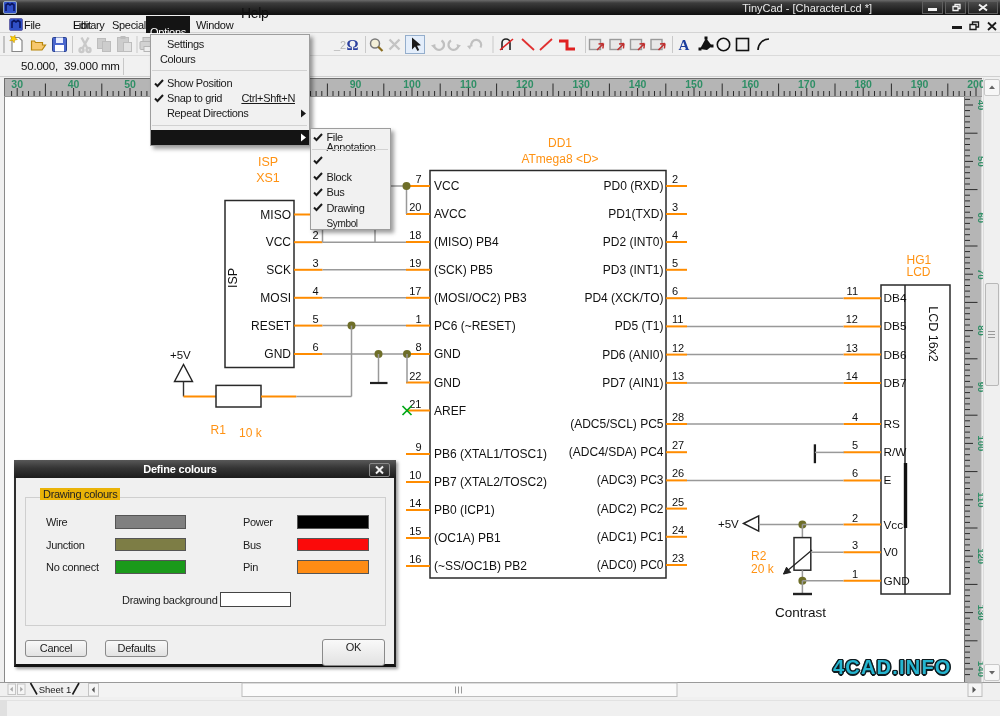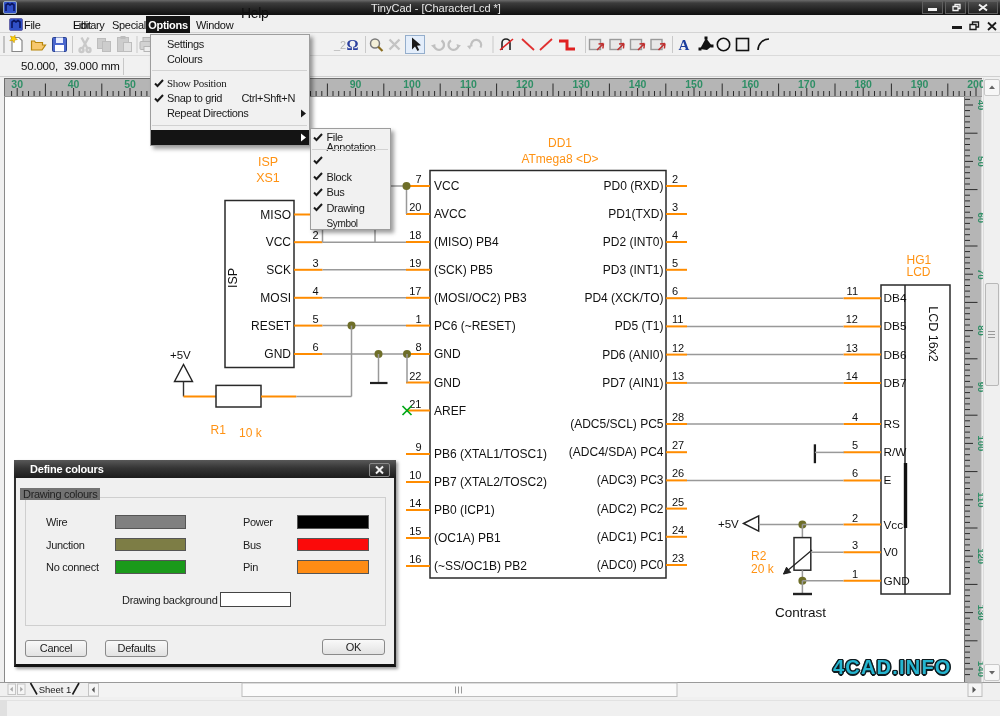--- a/index.html
+++ b/index.html
@@ -558,21 +558,21 @@
     <rect x="968" y="1" width="14" height="13.5" fill="#f5f5f5" stroke="#bdbdbd"></rect>
     <path d="M972.5 4.5 L976 7.7 L972.5 11 Z" fill="#555"></path>
   </svg>
 <div class="abs" style="left:0;top:700px;width:1000px;height:16px;background:#f0f0f0;border-top:1px solid #e2e2e2;z-index:6;"></div>
 <div class="abs" style="left:0;top:700px;width:7px;height:16px;background:#e0e0e0;z-index:7;"></div>
 <div class="abs" style="left:0;top:0;width:1000px;height:15px;background:linear-gradient(#6b6b6b,#3c3c3c 20%,#252525 60%,#101010);z-index:10;"></div>
 <svg class="abs" style="left:3px;top:1px;z-index:11;" width="14" height="13">
     <rect x="0.5" y="0.5" width="13" height="12" rx="1.5" fill="#3050c8" stroke="#9ab"></rect>
     <path d="M3 10 L3 4 L5 2.5 L7 4 L9 2.5 L11 4 L11 10" stroke="#0a1560" stroke-width="1.6" fill="none"></path>
   </svg>
-<div class="abs" style="left:0;top:1.5px;width:872px;text-align:center;font-size:11px;color:#eaeaea;z-index:11;">TinyCad - [CharacterLcd *]</div>
+<div class="abs" style="left:0;top:1.5px;width:872px;text-align:right;font-size:11px;color:#eaeaea;z-index:11;">TinyCad - [CharacterLcd *]</div>
 <div class="abs" style="left:922px;top:1px;width:21px;height:13px;border:1px solid #5f5f5f;background:linear-gradient(#4a4a4a,#222);z-index:11;"></div>
 <div class="abs" style="left:928px;top:8px;width:9px;height:2.5px;background:#f2f2f2;z-index:12;"></div>
 <div class="abs" style="left:945px;top:1px;width:21px;height:13px;border:1px solid #5f5f5f;background:linear-gradient(#4a4a4a,#222);z-index:11;"></div>
 <svg class="abs" style="left:945px;top:1px;z-index:12;" width="21" height="13">
     <path d="M8 5.5 h5 v4 h-5 Z M10 5.5 v-2 h5 v4 h-2" stroke="#f2f2f2" stroke-width="1.3" fill="none"></path>
   </svg>
 <div class="abs" style="left:968px;top:1px;width:30px;height:13px;border:1px solid #5f5f5f;background:linear-gradient(#4a4a4a,#222);z-index:11;"></div>
 <svg class="abs" style="left:968px;top:1px;z-index:12;" width="30" height="13">
     <path d="M11 3.5 L19 9.5 M19 3.5 L11 9.5" stroke="#f2f2f2" stroke-width="2"></path>
   </svg>
@@ -581,21 +581,21 @@
     <rect x="0.5" y="0.5" width="13" height="12" rx="1.5" fill="#3050c8" stroke="#66a"></rect>
     <path d="M3 10 L3 4 L5 2.5 L7 4 L9 2.5 L11 4 L11 10" stroke="#0a1560" stroke-width="1.6" fill="none"></path>
   </svg>
 <div class="abs" style="left:24px;top:17px;height:16px;line-height:16px;font-size:11px;letter-spacing:-0.3px;color:#111;z-index:11;">File</div>
 <div class="abs" style="left:47px;top:17px;height:16px;line-height:16px;font-size:11px;letter-spacing:-0.3px;color:#111;z-index:11;margin-left:26px;">Edit</div>
 <div class="abs" style="left:73px;top:17px;height:16px;line-height:16px;font-size:11px;letter-spacing:-0.3px;color:#111;z-index:11;">Library</div>
 <div class="abs" style="left:112px;top:17px;height:16px;line-height:16px;font-size:11px;letter-spacing:-0.3px;color:#111;z-index:11;">Special</div>
 <div class="abs" style="left:196px;top:17px;height:16px;line-height:16px;font-size:11px;letter-spacing:-0.3px;color:#111;z-index:11;">Window</div>
 <div class="abs" style="left:241px;top:5px;height:16px;line-height:16px;font-size:14px;letter-spacing:-0.3px;color:#111;z-index:11;">Help</div>
 <div class="abs" style="left:146px;top:16px;width:44px;height:17px;background:#141414;z-index:11;"></div>
-<div class="abs" style="left:146px;top:17px;width:44px;text-align:center;height:16px;line-height:16px;font-size:11px;letter-spacing:-0.3px;color:#fff;z-index:12;font-weight:bold;">Options</div>
+<div class="abs" style="left:146px;top:24px;width:44px;text-align:center;height:16px;line-height:16px;font-size:11px;letter-spacing:-0.3px;color:#fff;z-index:12;">Options</div>
 <div class="abs" style="left:952px;top:26px;width:10px;height:2.5px;background:#1a1a1a;z-index:11;"></div>
 <svg class="abs" style="left:968px;top:20px;z-index:11;" width="14" height="12">
     <path d="M2 4.5 h6 v5 h-6 Z M4.5 4.5 v-2.5 h6 v5 h-2.5" stroke="#1a1a1a" stroke-width="1.4" fill="none"></path>
   </svg>
 <svg class="abs" style="left:985px;top:20px;z-index:11;" width="14" height="12">
     <path d="M3 2.5 L11 10 M11 2.5 L3 10" stroke="#1a1a1a" stroke-width="1.8"></path>
   </svg>
 <div class="abs" style="left:0;top:33px;width:1000px;height:23px;background:#f1f1f1;border-bottom:1px solid #dadada;z-index:10;"></div>
 <svg class="abs" style="left:0;top:33px;z-index:11;" width="1000" height="23" viewBox="0 0 1000 23">
     <line x1="4" y1="3" x2="4" y2="20" stroke="#c3c3c3" stroke-width="2"></line>
@@ -683,31 +683,31 @@
     <rect x="710.5" y="11.5" width="3" height="3" fill="#111"></rect>
     <circle cx="723.5" cy="11.5" r="6.2" stroke="#111" stroke-width="1.6" fill="none"></circle>
     <rect x="736.5" y="5.5" width="12" height="12" stroke="#111" stroke-width="1.6" fill="none"></rect>
     <path d="M758 17 a11 11 0 0 1 11 -11" stroke="#111" stroke-width="1.6" fill="none"></path>
   </svg>
 <div class="abs" style="left:0;top:56px;width:1000px;height:21px;background:#f1f1f1;border-bottom:1px solid #cfcfcf;z-index:10;"></div>
 <div class="abs" style="left:21px;top:60px;font-size:11.5px;letter-spacing:-0.2px;color:#111;z-index:11;">50.000,&nbsp; 39.000 mm</div>
 <div class="abs" style="left:123px;top:58px;width:1px;height:17px;background:#c8c8c8;z-index:11;"></div>
 <div class="abs" style="left:149.5px;top:34px;width:160px;height:111.5px;background:#f1f1f1;border:1px solid #9d9d9d;box-shadow:3px 3px 4px rgba(0,0,0,0.38);z-index:40;"></div>
 <div class="abs" style="left:167px;top:37.5px;font-size:11px;letter-spacing:-0.35px;color:#1a1a1a;z-index:41;">Settings</div>
-<div class="abs" style="left:167px;top:53.1px;font-size:11px;letter-spacing:-0.35px;color:#1a1a1a;z-index:41;">Colours</div>
+<div class="abs" style="left:160px;top:53.1px;font-size:11px;letter-spacing:-0.35px;color:#1a1a1a;z-index:41;">Colours</div>
 <div class="abs" style="left:152px;top:69.6px;width:155px;height:1px;background:#d2d2d2;z-index:41;"></div>
 <svg class="abs" style="left:153.5px;top:79px;z-index:41;" width="10" height="9">
     <path d="M1 4.5 L3.5 7 L9 1" stroke="#1a1a1a" stroke-width="2" fill="none"></path>
   </svg>
-<div class="abs" style="left:167px;top:76.9px;font-size:11px;letter-spacing:-0.35px;color:#1a1a1a;z-index:41;font-family:Liberation Serif, serif;">Show Position</div>
+<div class="abs" style="left:167px;top:76.9px;font-size:11px;letter-spacing:-0.35px;color:#1a1a1a;z-index:41;">Show Position</div>
 <svg class="abs" style="left:153.5px;top:94.4px;z-index:41;" width="10" height="9">
     <path d="M1 4.5 L3.5 7 L9 1" stroke="#1a1a1a" stroke-width="2" fill="none"></path>
   </svg>
 <div class="abs" style="left:167px;top:92.3px;font-size:11px;letter-spacing:-0.35px;color:#1a1a1a;z-index:41;">Snap to grid</div>
-<div class="abs" style="left:295px;top:92.3px;font-size:11px;letter-spacing:-0.35px;color:#1a1a1a;z-index:41;transform:translateX(-100%);">Ctrl+Shft+N</div>
+<div class="abs" style="left:295px;top:92.3px;font-size:11px;letter-spacing:-0.35px;color:#1a1a1a;z-index:41;transform:translateX(-100%);text-decoration:underline;">Ctrl+Shft+N</div>
 <div class="abs" style="left:167px;top:107.4px;font-size:11px;letter-spacing:-0.35px;color:#1a1a1a;z-index:41;">Repeat Directions</div>
 <svg class="abs" style="left:300px;top:109px;z-index:41;" width="7" height="9">
     <path d="M1 0.5 L6 4.5 L1 8.5 Z" fill="#1a1a1a"></path>
   </svg>
 <div class="abs" style="left:152px;top:124.8px;width:155px;height:1px;background:#d2d2d2;z-index:41;"></div>
 <div class="abs" style="left:150.5px;top:129.5px;width:158px;height:15px;background:#141414;z-index:41;"></div>
 <div class="abs" style="left:167px;top:129.3px;font-size:11px;letter-spacing:-0.35px;color:#ffffff;z-index:42;margin-top:48px;">Toolbars</div>
 <svg class="abs" style="left:300px;top:132.8px;z-index:42;" width="7" height="9">
     <path d="M1 0.5 L6 4.5 L1 8.5 Z" fill="#ffffff"></path>
   </svg>
@@ -729,35 +729,35 @@
     <path d="M1 4.5 L3.5 7 L9 1" stroke="#1a1a1a" stroke-width="2" fill="none"></path>
   </svg>
 <div class="abs" style="left:326.5px;top:201.9px;font-size:11px;letter-spacing:-0.35px;color:#1a1a1a;z-index:44;">Drawing</div>
 <svg class="abs" style="left:313px;top:203.20000000000002px;z-index:44;" width="10" height="9">
     <path d="M1 4.5 L3.5 7 L9 1" stroke="#1a1a1a" stroke-width="2" fill="none"></path>
   </svg>
 <div class="abs" style="left:326.5px;top:217.5px;font-size:10px;letter-spacing:-0.35px;color:#1a1a1a;z-index:44;">Symbol</div>
 <div class="abs" style="left:312px;top:148.8px;width:76px;height:1px;background:#d2d2d2;z-index:44;"></div>
 <div class="abs" style="left:14px;top:460px;width:382px;height:207px;z-index:30;background:#f0f0f0;border-left:2px solid #2e2e2e;border-right:2px solid #232323;border-bottom:3px solid #121212;box-shadow:2px 2px 3px rgba(0,0,0,0.4);"></div>
 <div class="abs" style="left:14px;top:460px;width:382px;height:18px;background:linear-gradient(#585858,#353535 45%,#1c1c1c);z-index:31;"></div>
-<div class="abs" style="left:30px;top:463px;width:360px;text-align:left;font-size:11px;letter-spacing:-0.2px;font-weight:bold;color:#fff;z-index:32;">Define colours</div>
+<div class="abs" style="left:0;top:463px;width:360px;text-align:center;font-size:11px;letter-spacing:-0.2px;font-weight:bold;color:#fff;z-index:32;">Define colours</div>
 <div class="abs" style="left:369px;top:463px;width:21px;height:14px;background:linear-gradient(#4e4e4e,#222);border:1px solid #888;border-radius:2px;z-index:32;"></div>
 <svg class="abs" style="left:369px;top:463px;z-index:33;" width="21" height="14">
     <path d="M7 3.5 L14 10.5 M14 3.5 L7 10.5" stroke="#f0f0f0" stroke-width="2"></path>
   </svg>
 <div class="abs" style="left:25px;top:497px;width:360.5px;height:128.5px;border:1px solid #cfcfcf;z-index:31;"></div>
-<div class="abs" style="left:20px;top:488px;padding:0 3px;background:#737373;font-size:11px;letter-spacing:-0.3px;color:#222;z-index:32;">Drawing colours</div>
+<div class="abs" style="left:40px;top:488px;padding:0 3px;background:#eab308;font-size:11px;letter-spacing:-0.3px;color:#222;z-index:32;">Drawing colours</div>
 <div class="abs" style="left:46px;top:516px;font-size:11px;letter-spacing:-0.3px;color:#222;z-index:32;">Wire</div>
 <div class="abs" style="left:115px;top:515px;width:71px;height:13.5px;background:#808080;border:1px solid #555;z-index:32;"></div>
 <div class="abs" style="left:46px;top:538.5px;font-size:11px;letter-spacing:-0.3px;color:#222;z-index:32;">Junction</div>
 <div class="abs" style="left:115px;top:537.5px;width:71px;height:13.5px;background:#7d7d45;border:1px solid #555;z-index:32;"></div>
 <div class="abs" style="left:46px;top:561px;font-size:11px;letter-spacing:-0.3px;color:#222;z-index:32;">No connect</div>
 <div class="abs" style="left:115px;top:560px;width:71px;height:13.5px;background:#1a9a1a;border:1px solid #555;z-index:32;"></div>
 <div class="abs" style="left:243px;top:516px;font-size:11px;letter-spacing:-0.3px;color:#222;z-index:32;">Power</div>
 <div class="abs" style="left:297px;top:515px;width:72px;height:13.5px;background:#000000;border:1px solid #555;z-index:32;"></div>
 <div class="abs" style="left:243px;top:538.5px;font-size:11px;letter-spacing:-0.3px;color:#222;z-index:32;">Bus</div>
 <div class="abs" style="left:297px;top:537.5px;width:72px;height:13.5px;background:#fb0a0a;border:1px solid #555;z-index:32;"></div>
 <div class="abs" style="left:243px;top:561px;font-size:11px;letter-spacing:-0.3px;color:#222;z-index:32;">Pin</div>
 <div class="abs" style="left:297px;top:560px;width:72px;height:13.5px;background:#ff8c14;border:1px solid #555;z-index:32;"></div>
 <div class="abs" style="left:122px;top:594px;font-size:11px;letter-spacing:-0.3px;color:#222;z-index:32;">Drawing background</div>
 <div class="abs" style="left:220px;top:592px;width:71px;height:15px;background:#fff;border:1px solid #444;z-index:32;"></div>
 <div class="abs" style="left:25px;top:640px;width:62px;height:17px;background:linear-gradient(#f9f9f9,#e2e2e2);border:1px solid #8a8a8a;border-radius:3px;z-index:32;text-align:center;font-size:11px;letter-spacing:-0.3px;color:#222;line-height:15px;">Cancel</div>
 <div class="abs" style="left:105px;top:640px;width:63px;height:17px;background:linear-gradient(#f9f9f9,#e2e2e2);border:1px solid #8a8a8a;border-radius:3px;z-index:32;text-align:center;font-size:11px;letter-spacing:-0.3px;color:#222;line-height:15px;">Defaults</div>
-<div class="abs" style="left:322px;top:639px;width:63px;height:16px;background:linear-gradient(#f9f9f9,#e2e2e2);border:1px solid #8a8a8a;border-radius:3px;z-index:32;text-align:center;font-size:11px;letter-spacing:-0.3px;color:#222;line-height:15px;">OK</div>
+<div class="abs" style="left:322px;top:639px;width:63px;height:27px;background:linear-gradient(#f9f9f9,#e2e2e2);border:1px solid #8a8a8a;border-radius:3px;z-index:32;text-align:center;font-size:11px;letter-spacing:-0.3px;color:#222;line-height:15px;">OK</div>
 </body></html>

